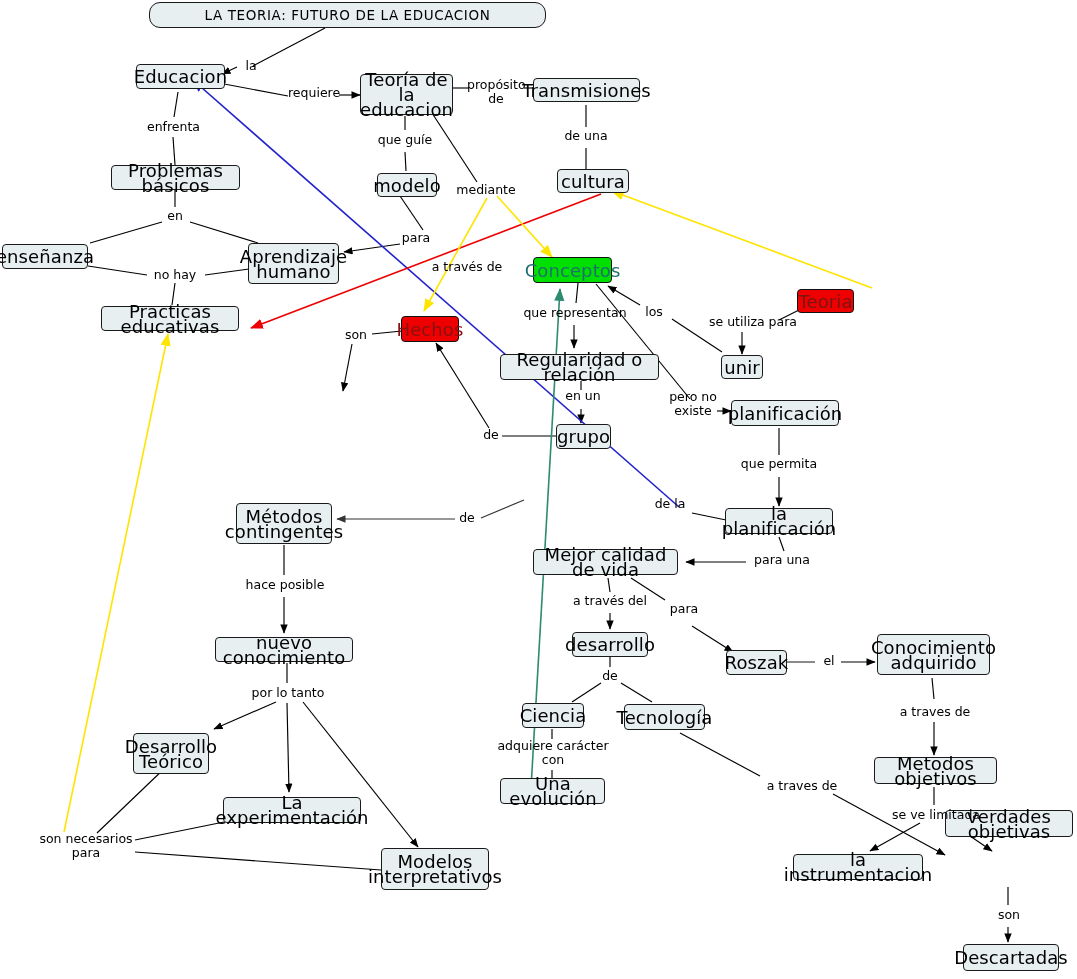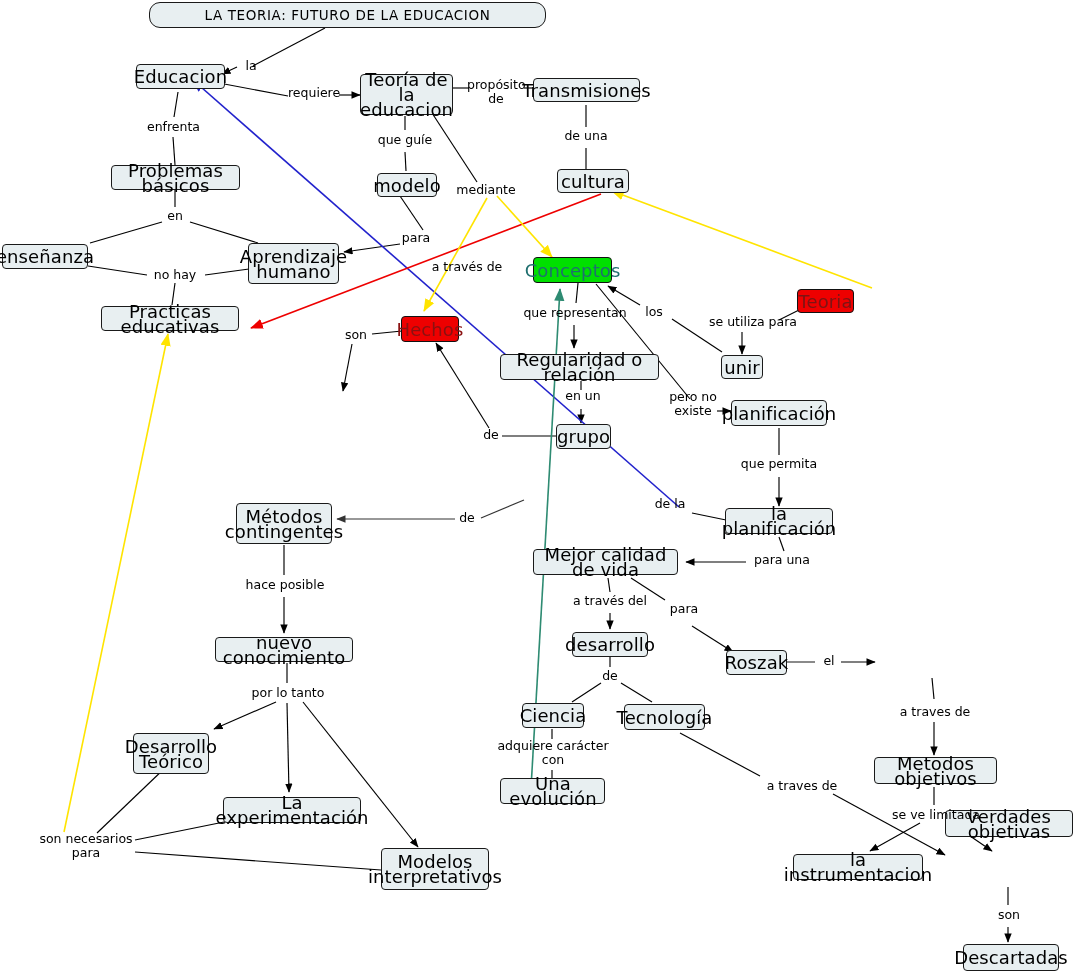--- a/index.html
+++ b/index.html
@@ -235,32 +235,34 @@
 humano</div>
 
   <div class="node concept-green" style="left:533px; top:257px; width:79px; height:26px;">Conceptos</div>
   <div class="node theory-red" style="left:797px; top:289px; width:57px; height:24px;">Teoria</div>
 
   <div class="node" style="left:101px; top:306px; width:138px; height:25px;">Practicas educativas</div>
   <div class="node fact-red" style="left:401px; top:316px; width:58px; height:26px;">Hechos</div>
   <div class="node" style="left:500px; top:354px; width:159px; height:26px;">Regularidad o relación</div>
   <div class="node" style="left:721px; top:355px; width:42px; height:24px;">unir</div>
 
-  <div class="node" style="left:731px; top:400px; width:96px; height:26px;">planificación</div>
+  <div class="node" style="left:731px; top:400px; width:108px; height:26px;">planificación</div>
   <div class="node" style="left:556px; top:424px; width:55px; height:25px;">grupo</div>
 
   <div class="node" style="left:236px; top:503px; width:96px; height:41px;">Métodos
 contingentes</div>
   <div class="node" style="left:725px; top:508px; width:108px; height:26px;">la planificación</div>
 
   <div class="node" style="left:533px; top:549px; width:145px; height:26px;">Mejor calidad de vida</div>
 
   <div class="node" style="left:215px; top:637px; width:138px; height:25px;">nuevo conocimiento</div>
   <div class="node" style="left:572px; top:632px; width:76px; height:25px;">desarrollo</div>
   <div class="node" style="left:726px; top:650px; width:61px; height:25px;">Roszak</div>
+  <div class="node" style="left:877px; top:634px; width:113px; height:41px;">Conocimiento
+adquirido</div>
 
   <div class="node" style="left:133px; top:733px; width:76px; height:41px;">Desarrollo
 Teórico</div>
   <div class="node" style="left:522px; top:703px; width:62px; height:25px;">Ciencia</div>
   <div class="node" style="left:624px; top:704px; width:81px; height:26px;">Tecnología</div>
   <div class="node" style="left:874px; top:757px; width:123px; height:27px;">Metodos objetivos</div>
 
   <div class="node" style="left:223px; top:797px; width:138px; height:26px;">La experimentación</div>
   <div class="node" style="left:500px; top:778px; width:105px; height:26px;padding-left:8px;">Una evolución</div>
 

